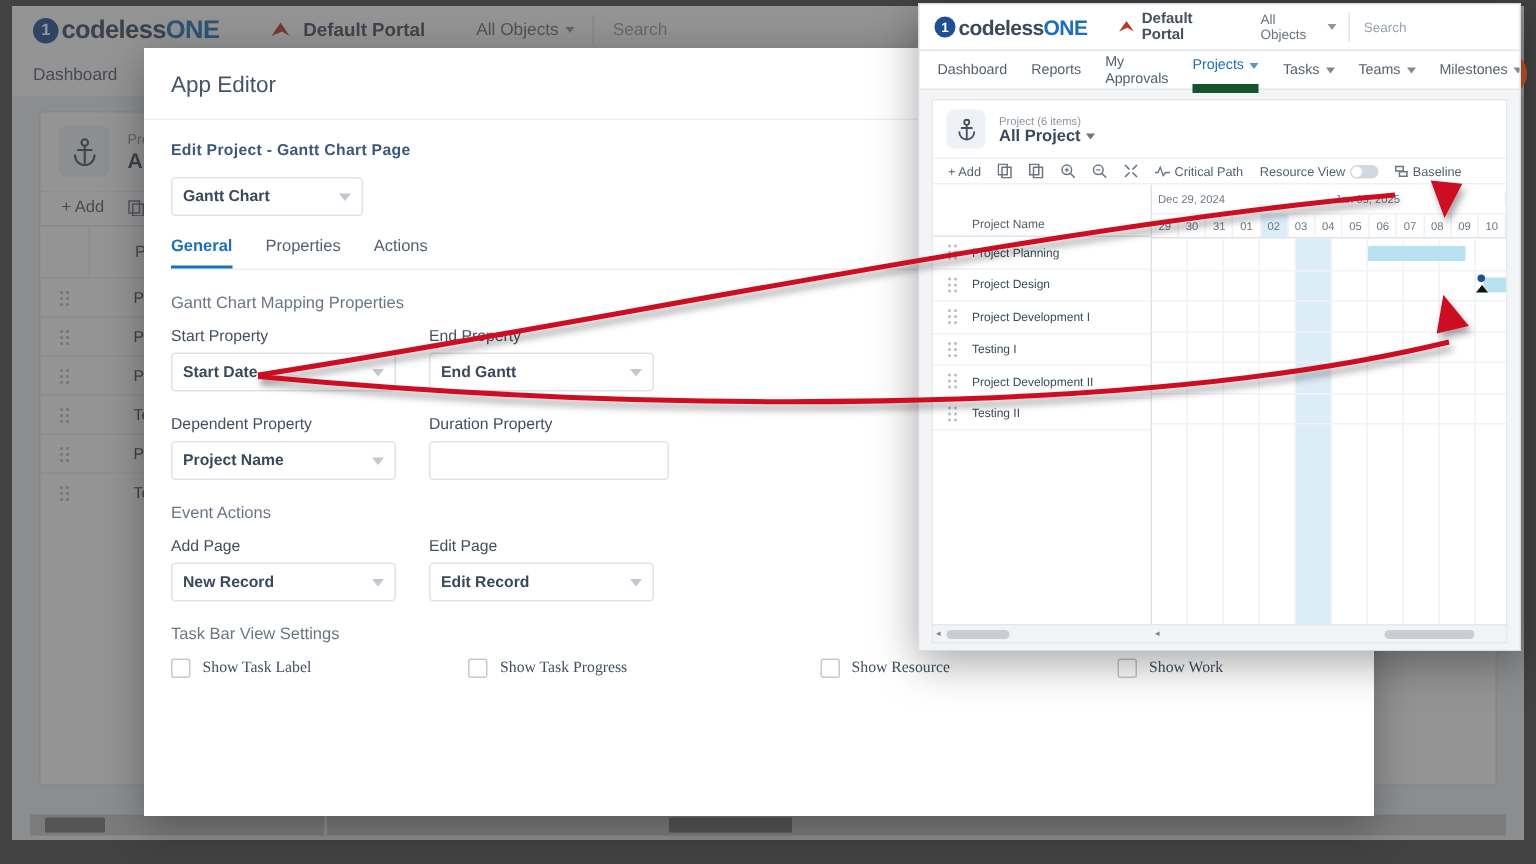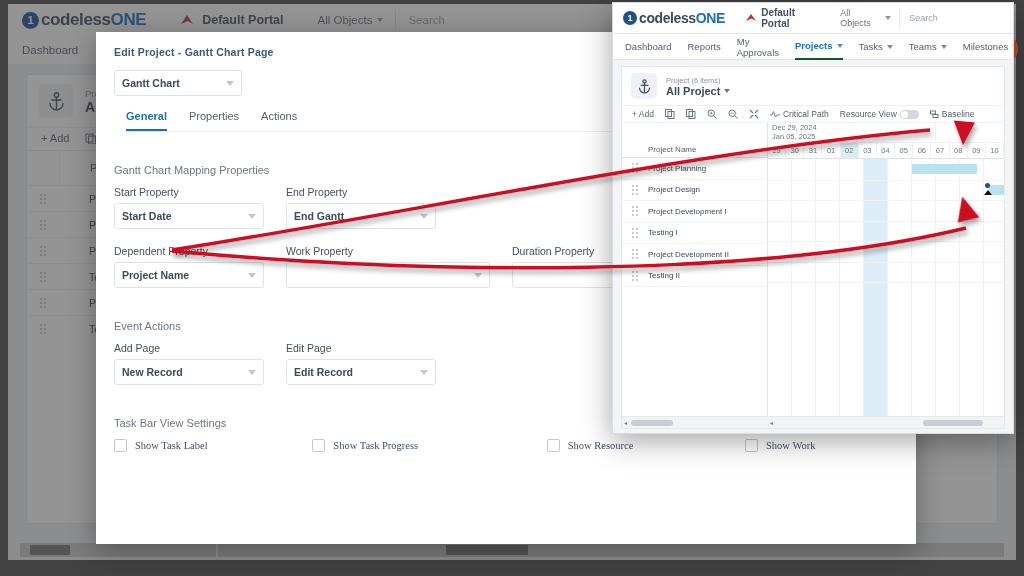--- a/index.html
+++ b/index.html
@@ -35,21 +35,21 @@
   .obj-sel{margin-left:34px;font-size:11.5px;color:#6a737d;display:flex;align-items:center;gap:5px;}
   .search-box{
     margin-left:12px;font-size:11.5px;color:#9aa3ad;border-left:1px solid #e2e5ea;
     padding-left:12px;height:20px;line-height:20px;width:150px;
   }
   .bg-navbar{
     position:absolute;left:0;top:32px;width:100%;height:28px;background:#fff;
     border-bottom:1px solid #e2e5ea;display:flex;align-items:center;padding-left:14px;
   }
   .navitem{font-size:11.5px;color:#55606d;margin-right:26px;display:flex;align-items:center;gap:4px;}
-  .navitem.active{color:#1d6fb8;font-weight:bold;border-bottom:2px solid #14532d;height:28px;line-height:30px;}
+  .navitem.active{color:#1d6fb8;font-weight:normal;border-bottom:6px solid #14532d;height:28px;line-height:30px;}
   .caret{width:0;height:0;border-left:3.5px solid transparent;border-right:3.5px solid transparent;border-top:4px solid currentColor;opacity:.75;}
   .bg-body{position:absolute;left:0;top:60px;right:0;bottom:0;background:#eceff2;}
   .bg-card{position:absolute;left:18px;top:10px;right:18px;bottom:36px;background:#fff;border:1px solid #e2e5ea;border-radius:3px;}
   .rec-head{display:flex;align-items:center;padding:9px 12px;}
   .anchor-box{width:34px;height:34px;border-radius:5px;background:#eef1f5;display:flex;align-items:center;justify-content:center;}
   .rec-meta{margin-left:12px;}
   .rec-sub{font-size:9.5px;color:#8a939d;}
   .rec-title{font-size:14px;font-weight:bold;color:#3b4a5a;display:flex;align-items:center;gap:6px;}
   .tbar{display:flex;align-items:center;gap:16px;padding:4px 14px 6px;border-top:1px solid #eef1f4;}
   .tbtn{font-size:11px;color:#55606d;display:flex;align-items:center;gap:4px;}
@@ -69,24 +69,24 @@
   .ae-title{font-size:15px;color:#45546a;padding:16px 18px 14px;border-bottom:1px solid #edeff2;}
   .ae-body{padding:14px 18px;}
   .bcrumb{font-size:10.5px;font-weight:bold;color:#3d5878;letter-spacing:.2px;margin-bottom:12px;}
   .sel{
     height:24px;border:1px solid #dfe3e8;border-radius:3px;background:#fff;
     display:flex;align-items:center;justify-content:space-between;
     padding:0 7px;font-size:10.5px;color:#3b4a5a;font-weight:bold;
   }
   .sel .tri{width:0;height:0;border-left:4px solid transparent;border-right:4px solid transparent;border-top:5px solid #c2c8cf;}
   .sel.empty{font-weight:normal;}
-  .tabs{display:flex;gap:22px;margin:14px 12px 0;border-bottom:1px solid #edeff2;}
+  .tabs{display:flex;gap:22px;margin:14px 0 0;border-bottom:1px solid #edeff2;}
   .tab{font-size:11px;color:#55606d;padding-bottom:7px;}
   .tab.active{color:#1d6fb8;font-weight:bold;border-bottom:2px solid #1d6fb8;}
-  .sect{font-size:11px;color:#6b7684;margin:32px 0 10px;}
+  .sect{font-size:11px;color:#6b7684;margin:16px 0 10px;}
   .flabel{font-size:10.5px;color:#44505e;margin-bottom:5px;}
   .cols{display:flex;}
   .col{padding-right:22px;}
   .cb{display:flex;align-items:center;gap:8px;font-size:10.5px;color:#44505e;font-family:Liberation Serif, serif;}
   .cbox{width:11px;height:11px;border:1px solid #c3c9d1;border-radius:2px;background:#fff;}
   
   #gantt-win{
     position:absolute;left:612px;top:2px;width:400px;height:430px;background:#fff;
     box-shadow:0 7px 28px rgba(0,0,0,.36);z-index:60;overflow:hidden;
     border:1px solid #d9dde2;
@@ -97,21 +97,21 @@
   .gw-nav .navitem.active{height:25px;line-height:27px;}
   .gw-body{background:#f2f4f6;height:375px;padding:6px 8px;box-sizing:border-box;}
   .gw-card{background:#fff;border:1px solid #e6e9ec;height:100%;box-sizing:border-box;display:flex;flex-direction:column;}
   .gw-tbar{display:flex;align-items:center;gap:11px;padding:3px 10px;border-top:1px solid #eef1f4;border-bottom:1px solid #eef1f4;}
   .gw-tbtn{font-size:8.5px;color:#55606d;display:flex;align-items:center;gap:3px;white-space:nowrap;}
   .toggle{width:19px;height:9px;border-radius:5px;background:#d3d8de;position:relative;}
   .toggle i{position:absolute;left:1px;top:1px;width:7px;height:7px;border-radius:50%;background:#fff;}
   .gantt{flex:1;display:flex;overflow:hidden;position:relative;}
   .gleft{width:145px;border-right:1px solid #dfe3e7;display:flex;flex-direction:column;}
   .gright{flex:1;display:flex;flex-direction:column;position:relative;overflow:hidden;}
-  .ghd1{height:19px;border-bottom:1px solid #eef0f2;font-size:8px;color:#55606d;display:flex;flex-direction:column;}
+  .ghd1{height:19px;border-bottom:1px solid #eef0f2;font-size:8px;color:#55606d;display:flex;align-items:center;}
   .ghd2{height:15px;border-bottom:1px solid #dfe3e7;display:flex;}
   .gl-rows{flex:1;}
   .gl-row{height:20.5px;border-bottom:1px solid #f0f2f4;display:flex;align-items:center;}
   .gl-row .gd{width:26px;display:flex;align-items:center;justify-content:center;}
   .gl-row .gn{font-size:8px;color:#3b4a5a;}
   .daycell{width:24px;border-right:1px solid #eef0f2;font-size:7.5px;color:#6b7684;display:flex;align-items:center;justify-content:center;box-sizing:border-box;}
   .monthcell{font-size:7.5px;color:#6b7684;padding-left:4px;border-right:1px solid #eef0f2;box-sizing:border-box;display:flex;align-items:center;}
   .gr-body{flex:1;position:relative;}
   .gcol{position:absolute;top:0;bottom:0;width:24px;border-right:1px solid #f0f2f4;box-sizing:border-box;}
   .gcol.hl{background:#dcedf7;}
@@ -271,20 +271,21 @@
             <div class="gn">Testing II</div>
           </div>
         </div>
     </div>
   </div>
 </div>
 
 <div id="bg-dim"></div>
 
 <div id="app-editor">
+  <div class="ae-title">App Editor</div>
   <div class="ae-body">
     <div class="bcrumb">Edit Project  -  Gantt Chart  Page</div>
 
     <div class="sel" style="width:112px;">
       <span>Gantt Chart</span>
       <span class="tri"></span>
     </div>
 
     <div class="tabs">
       <div class="tab active">General</div>
@@ -309,27 +310,20 @@
           <span class="tri"></span>
         </div>
       </div>
     </div>
 
     <div class="cols" style="margin-top:16px;">
       <div class="col" style="width:150px;">
         <div class="flabel">Dependent Property</div>
         <div class="sel">
           <span>Project Name</span>
-          <span class="tri"></span>
-        </div>
-      </div>
-      <div class="col" style="width:204px;">
-        <div class="flabel">Work Property</div>
-        <div class="sel empty">
-          <span></span>
           <span class="tri"></span>
         </div>
       </div>
       <div class="col" style="width:160px;">
         <div class="flabel">Duration Property</div>
         <div class="sel empty">
           <span></span>
         </div>
       </div>
     </div>

